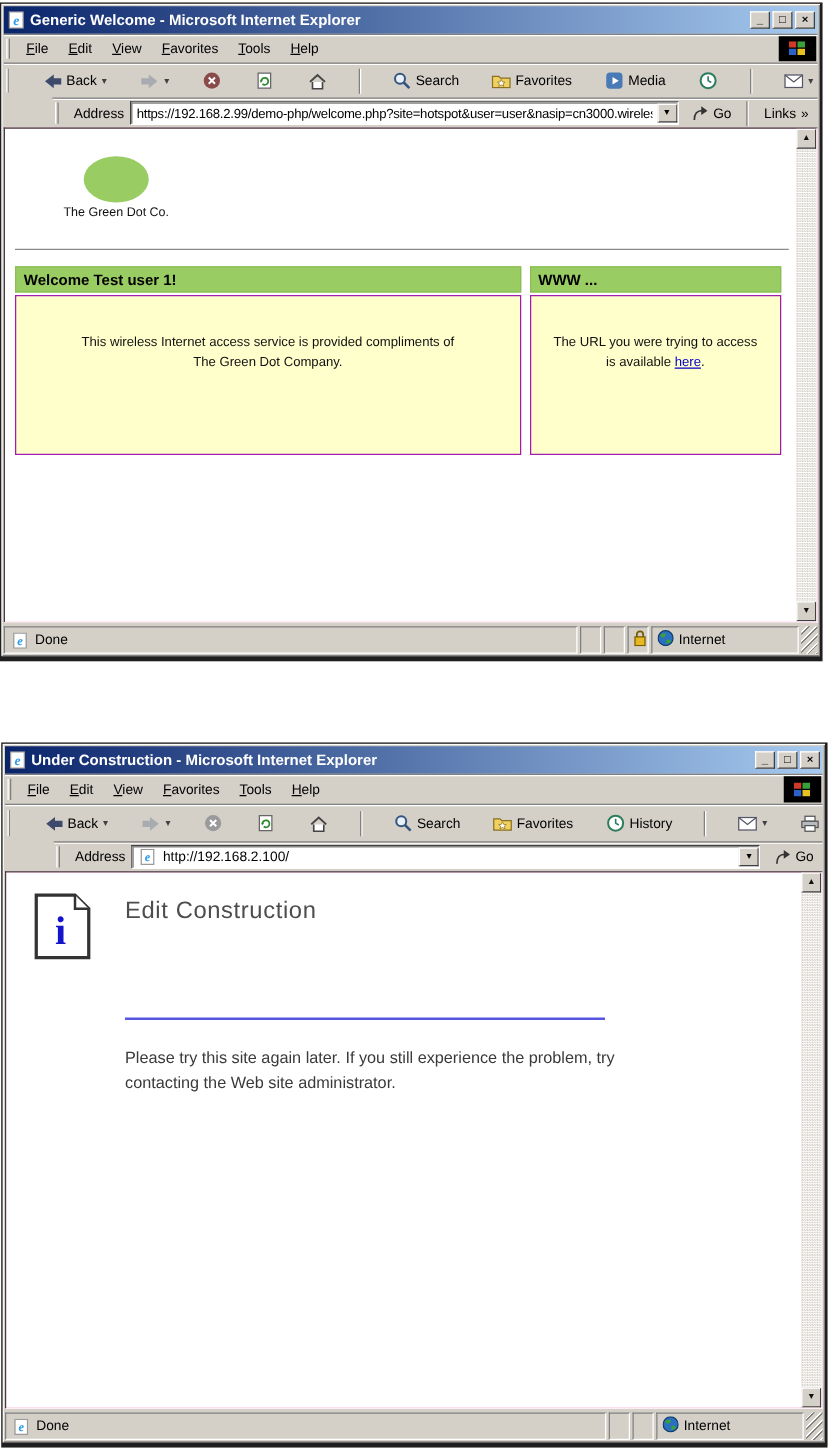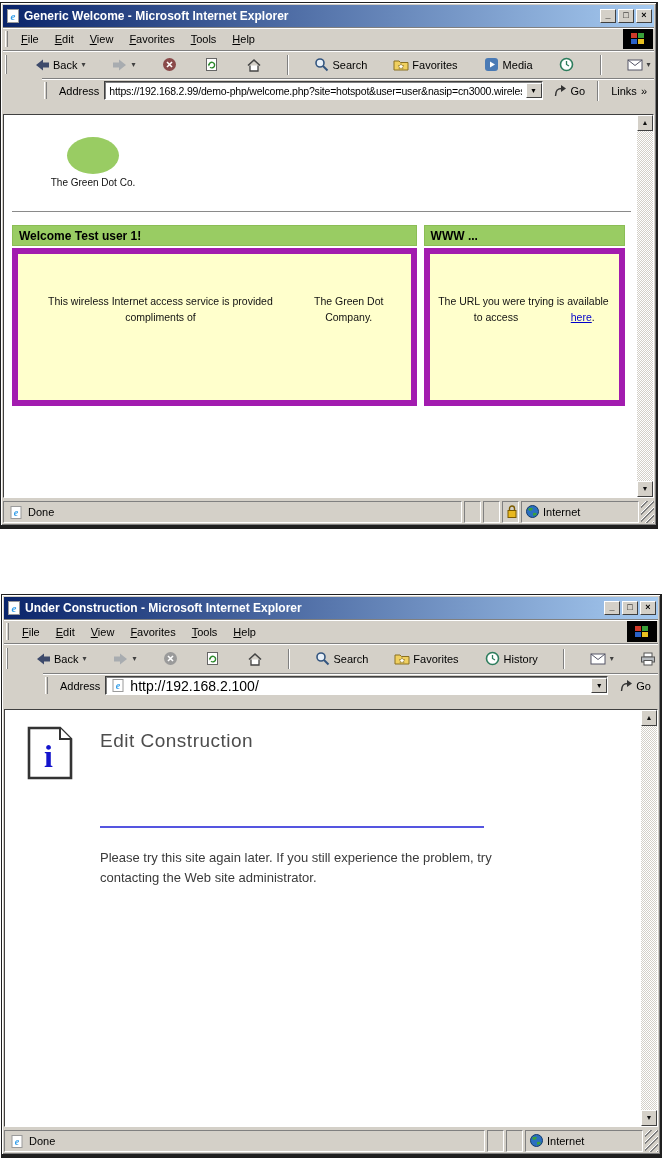--- a/index.html
+++ b/index.html
@@ -47,21 +47,21 @@
                 box-shadow: inset 1px 1px 0 #808080;
                 display:flex; align-items:center; padding-left:4px; gap:4px;
                 white-space:nowrap; overflow:hidden; }
   .addr-url { flex:1; overflow:hidden; font-size:10.5px; letter-spacing:-0.2px; }
   .addr-drop { flex:none; width:16px; height:15px; margin-left:auto; background:#d4d0c8;
                border:1px solid; border-color:#fff #404040 #404040 #fff;
                font-size:7px; line-height:13px; text-align:center; }
   .go-btn { display:flex; align-items:center; gap:3px; padding:1px 4px; }
   .links-lbl { display:flex; align-items:center; gap:4px; padding:0 4px; }
 
-  .content { flex:1; margin-top:12px; background:#f9a8d4;
+  .content { flex:1; margin-top:0; background:#f9a8d4;
              border:1px solid; border-color:#404040 #fff #fff #404040;
              display:flex; overflow:hidden; }
   .page { flex:1; position:relative; overflow:hidden; background:#fff; }
   .scrollbar { flex:none; width:16px; display:flex; flex-direction:column;
                justify-content:space-between;
                background-color:#fff;
                background-image:conic-gradient(#d4d0c8 25%, transparent 0 50%, #d4d0c8 0 75%, transparent 0);
                background-size:2px 2px; }
   .sbtn { width:16px; height:16px; background:#d4d0c8;
           border:1px solid; border-color:#fff #404040 #404040 #fff;
@@ -81,22 +81,22 @@
   .gd-logo { position:absolute; left:63px; top:22px; width:52px; height:37px;
              background:#99cc63; border-radius:50%; }
   .gd-caption { position:absolute; left:15px; top:62px; width:148px; text-align:center;
                 font-size:10px; color:#111; }
   .gd-rule { position:absolute; left:8px; right:6px; top:96px; border-top:1px solid #8a8a8a; }
   .gd-table { position:absolute; left:8px; right:12px; top:110px; display:flex; gap:7px; }
   .gd-col { display:flex; flex-direction:column; gap:2px; }
   .gd-col.left { width:66%; } .gd-col.right { flex:1; }
   .gd-head { background:#99cc63; border:1px solid #8bbd55; font-weight:bold; font-size:12px;
              color:#000; padding:3px 6px; height:21px; }
-  .gd-body { background:#ffffcc; border:6px solid #a21caf; height:158px;
-             display:flex; flex-direction:row; justify-content:center; align-items:center;
+  .gd-body { background:#ffffcc; border:1px solid #a21caf; height:128px;
+             display:flex; flex-direction:column; justify-content:center; align-items:center;
              text-align:center; font-size:10.5px; color:#111; padding:0 8px 34px 8px; line-height:1.5; }
   .gd-link { color:#0000cc; text-decoration:underline;text-align:center; }
 
   
   .uc-icon { position:absolute; left:22px; top:16px; }
   .uc-heading { position:absolute; left:95px; top:20px; font-size:19px; color:#4d4d4d;
                 letter-spacing:0.5px; }
   .uc-para { position:absolute; left:95px; width:404px; font-size:13px; color:#3a3a3a;
              line-height:1.5; }
   .uc-para1 { top:56px; } .uc-para2 { top:138px; }
@@ -468,21 +468,21 @@
   <div class="bar addressbar">
     <span class="grip"></span>
     <span class="addr-label">Address</span>
     <span class="addr-field">
       <span class="icon16">
           <svg width="12" height="13">
             <rect x="1" y="0.5" width="10" height="12" fill="#fff" stroke="#9a9a9a"></rect>
             <text x="6" y="10" text-anchor="middle" font-size="10" font-weight="bold" font-style="italic" fill="#2e9be8" font-family="Liberation Serif, serif">e</text>
           </svg>
         </span>
-      <span class="addr-url" style="font-size:14px; letter-spacing:0;">http://192.168.2.100/</span>
+      <span class="addr-url" style="font-size:11px; letter-spacing:0;">http://192.168.2.100/</span>
       <span class="addr-drop">▼</span>
     </span>
     <span class="go-btn">
       <span class="icon16">
           <svg width="13" height="13">
             <path d="M2.5 12 C2.5 5.5 5.5 4.5 9 4.5" stroke="#333" fill="none" stroke-width="1.4"></path>
             <path d="M8 1 L13 4.5 L8 8 Z" fill="#333"></path>
           </svg>
         </span>
       <span>Go</span>

